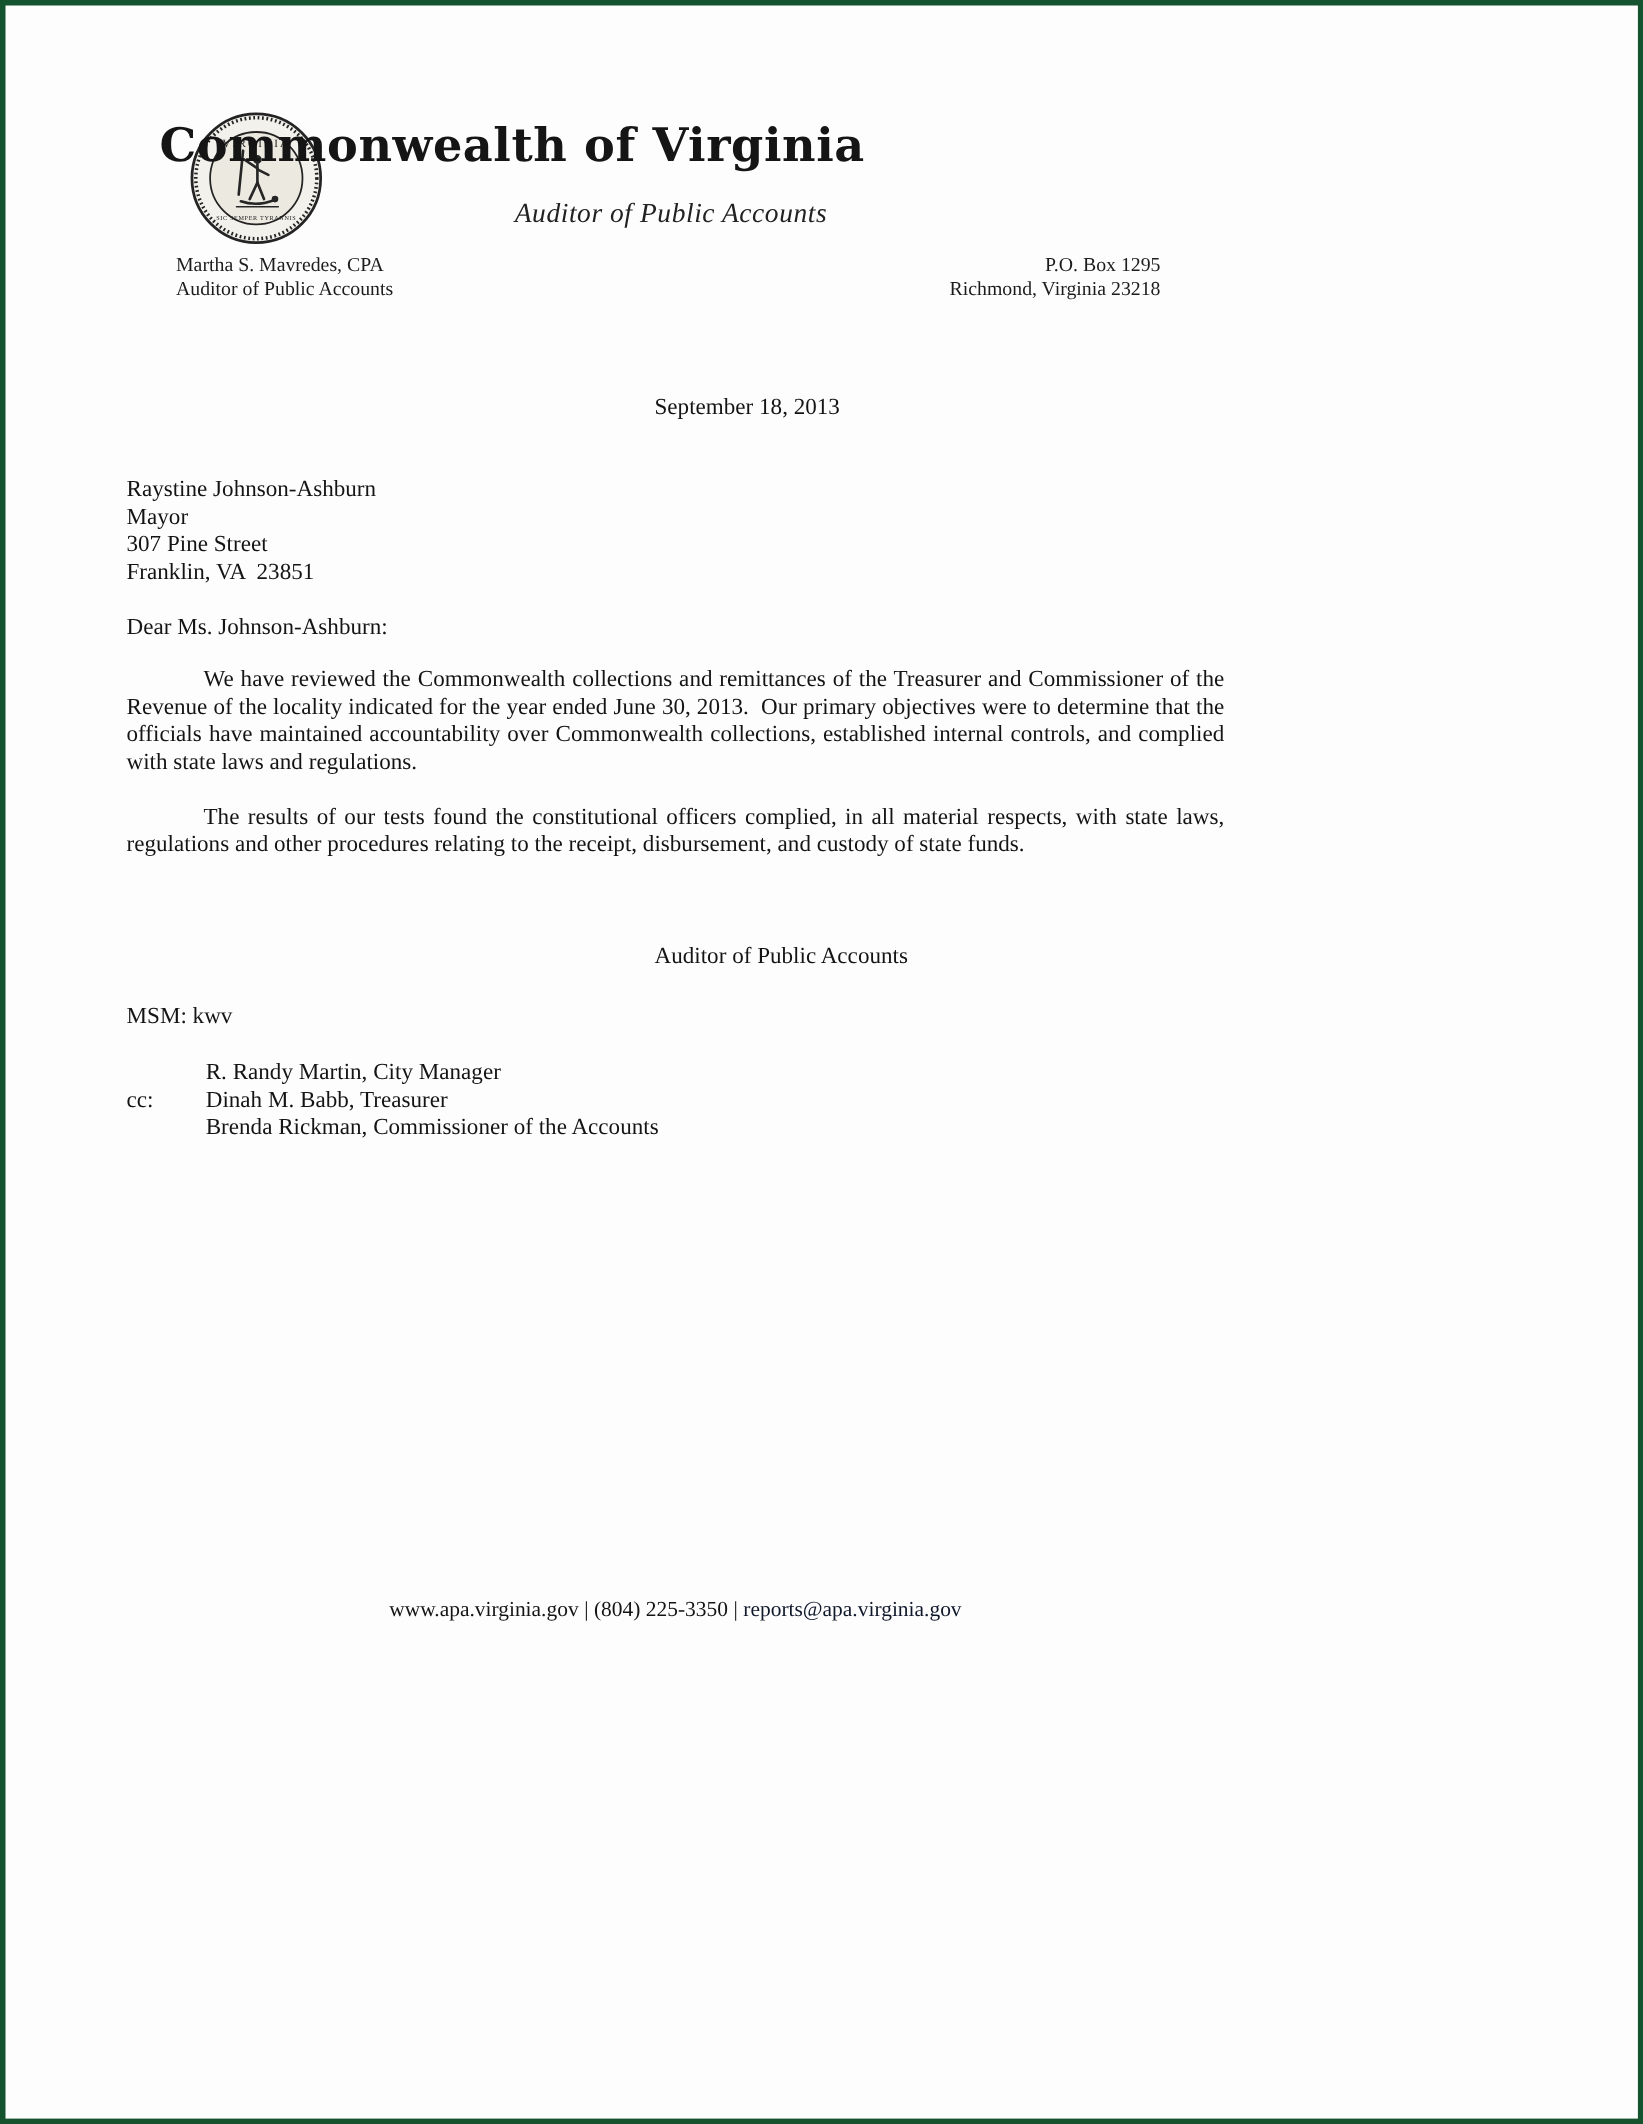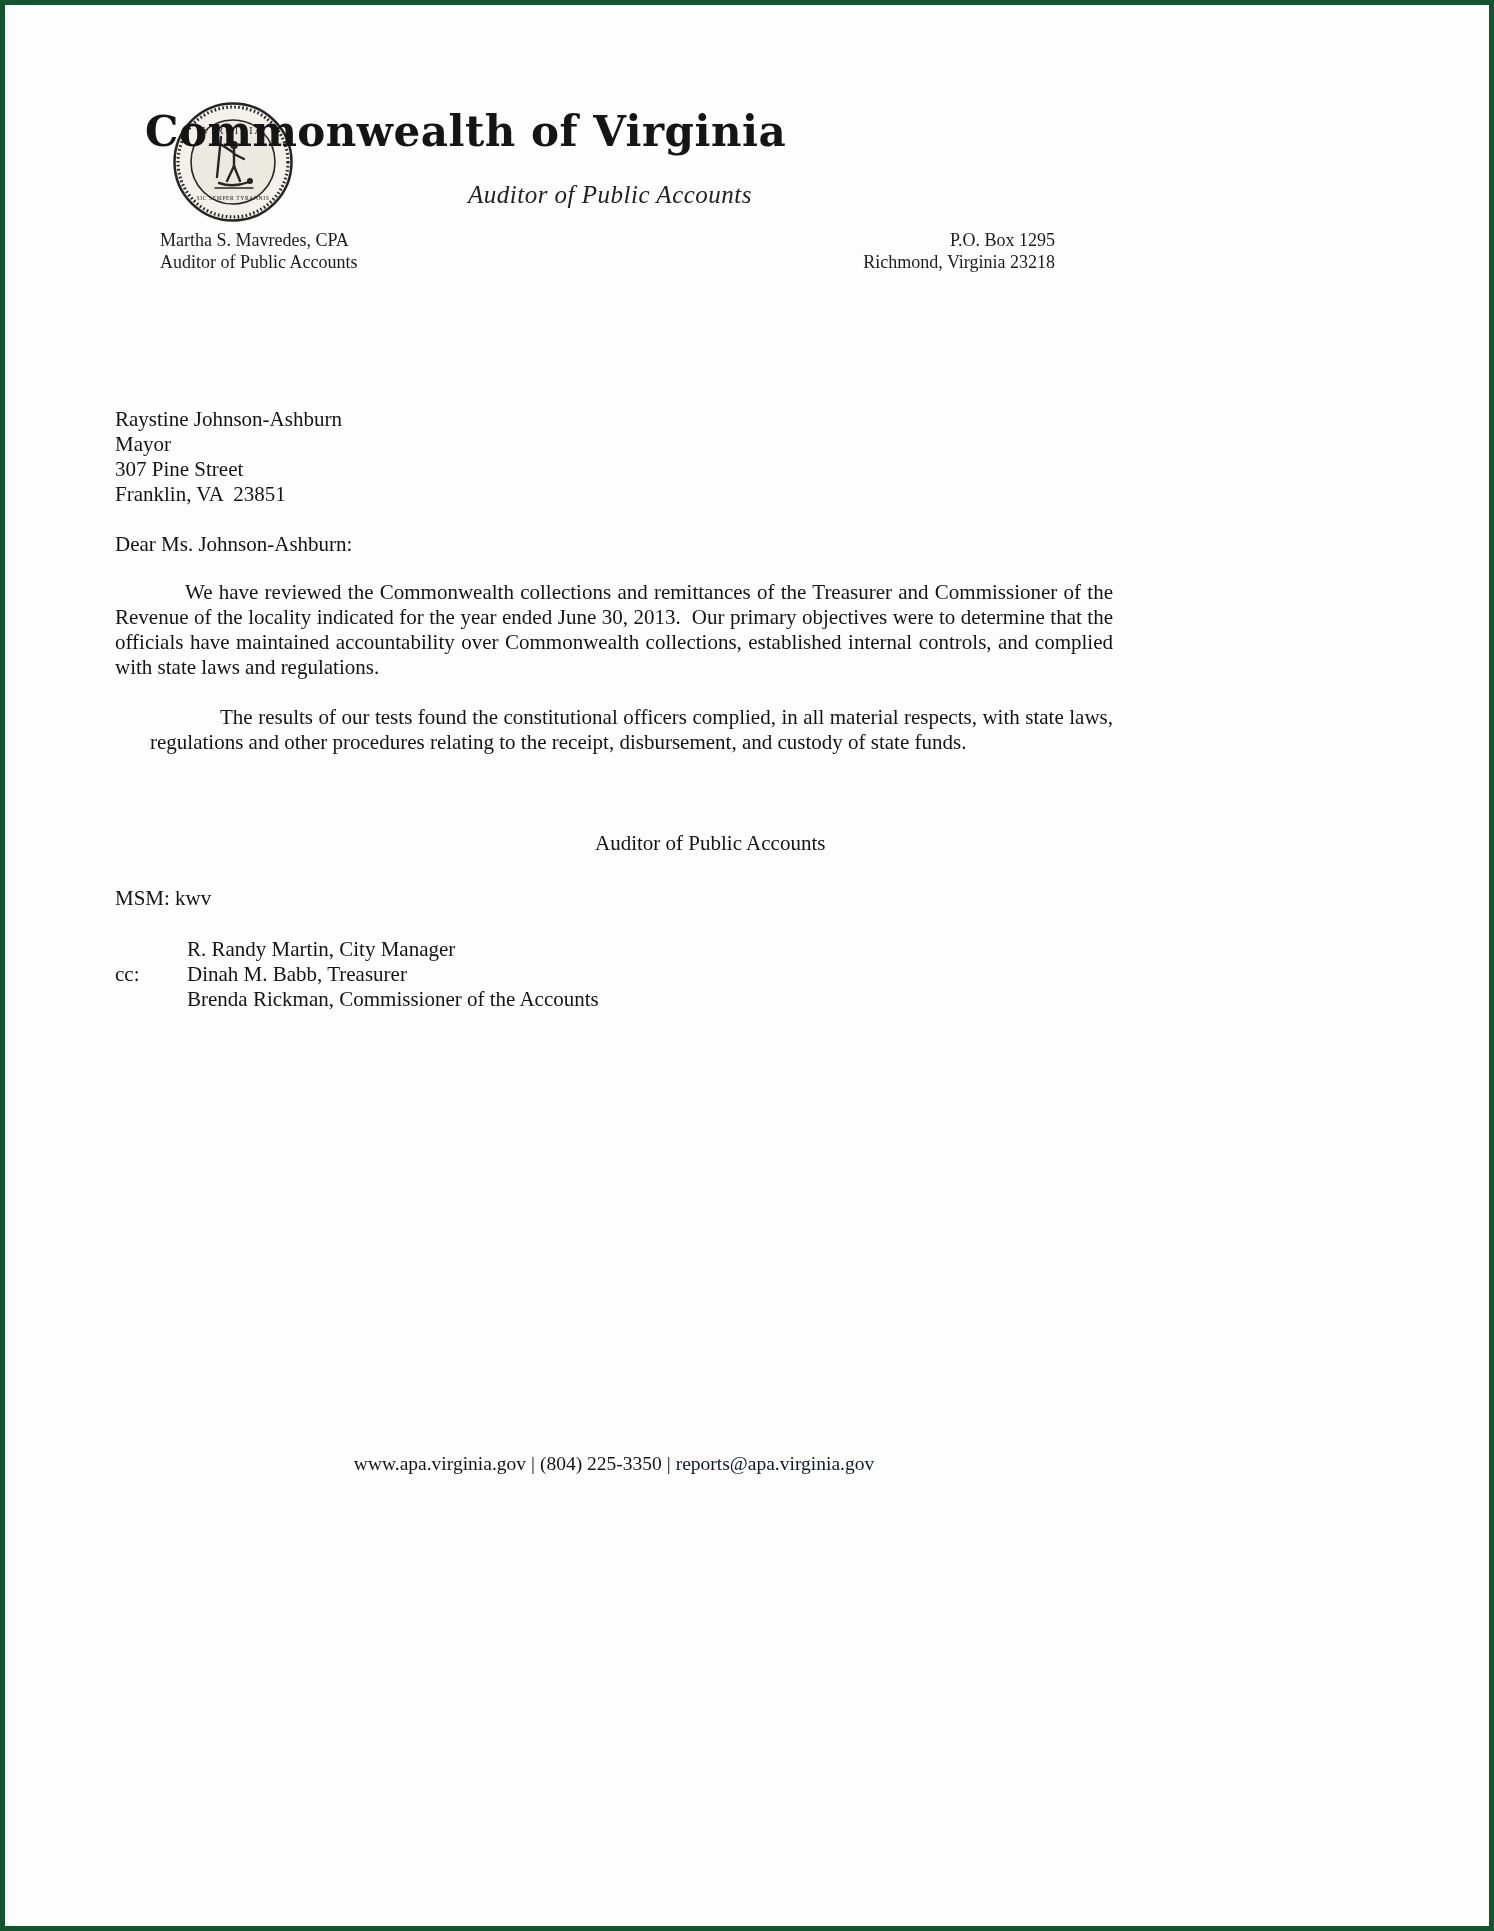--- a/index.html
+++ b/index.html
@@ -53,21 +53,21 @@
   .content {
     position:absolute; left:110px; top:352px; width:998px;
     font-size:21px; line-height:25px; color:#141414;
   }
   .line { white-space:pre-wrap; }
   .date { padding-left:480px; }
   .recipient { margin-top:50px; }
   .locality { margin-top:26px; }
   .salutation { margin-top:25px; }
   .para { margin-top:23px; text-align:justify; text-indent:70px; white-space:pre-wrap; }
-  .para.second { margin-top:25px;margin-left:35px; }
+  .para.second { margin-top:25px; }
   .closing { margin-top:24px; padding-left:480px; }
   .sig-title { margin-top:76px; padding-left:480px; }
   .reference { margin-top:30px; }
   .cc-block { margin-top:26px; display:flex; align-items:center; }
   .cc-label { width:72px; flex:0 0 72px; }
   .cc-item { line-height:25px; }
 
   
   .footer {
     position:absolute; left:110px; top:1448px; width:998px;
@@ -120,20 +120,21 @@
     </div>
 
     <div class="lh-right">
       <div class="line">P.O. Box 1295</div>
       <div class="line">Richmond, Virginia 23218</div>
     </div>
   </div>
 
   <div class="content">
 
+    <div class="date line">September 18, 2013</div>
 
     <div class="recipient">
       <div class="line">Raystine Johnson-Ashburn</div>
       <div class="line">Mayor</div>
       <div class="line">307 Pine Street</div>
       <div class="line">Franklin, VA  23851</div>
     </div>
 
 
     <div class="salutation line">Dear Ms. Johnson-Ashburn:</div>

